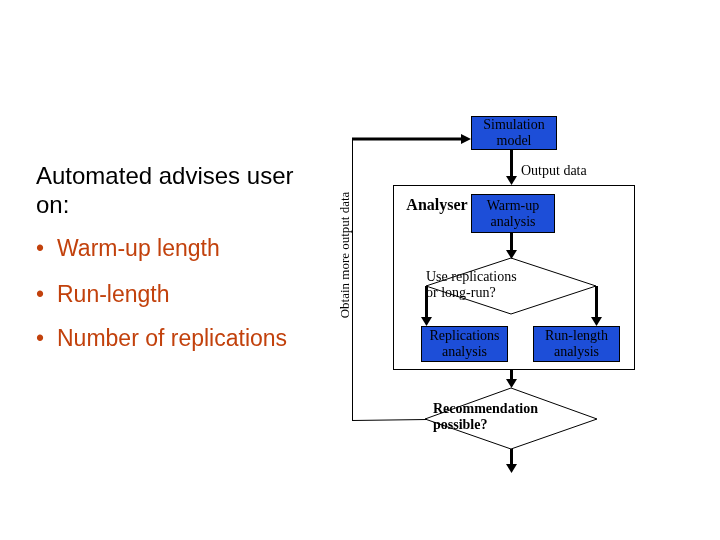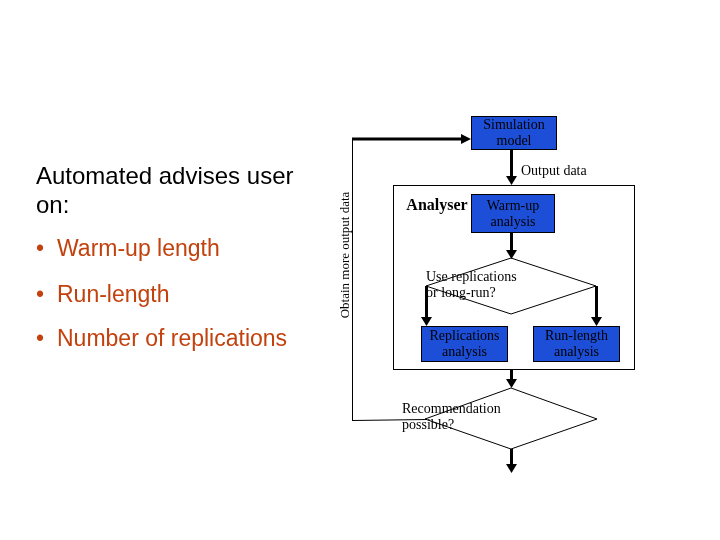--- a/index.html
+++ b/index.html
@@ -60,21 +60,21 @@
     position:absolute;left:521px;top:163px;
     font-family:"Liberation Serif",serif;
     font-size:14px;line-height:16px;color:#000;white-space:nowrap;
   }
   .diamond-text{
     position:absolute;
     font-family:"Liberation Serif",serif;
     font-size:14px;line-height:16px;color:#000;text-align:left;
   }
   .d1-text{left:426px;top:269px;width:170px;}
-  .d2-text{left:402px;top:401px;width:172px;}
+  .d2-text{left:433px;top:401px;width:172px;font-weight:bold;}
   .rotated-label{
     position:absolute;left:280px;top:247px;width:130px;height:16px;
     transform:rotate(-90deg);
     font-family:"Liberation Serif",serif;
     font-size:13px;line-height:16px;color:#000;text-align:center;
     white-space:nowrap;
   }
 </style>
 </head>
 <body>

